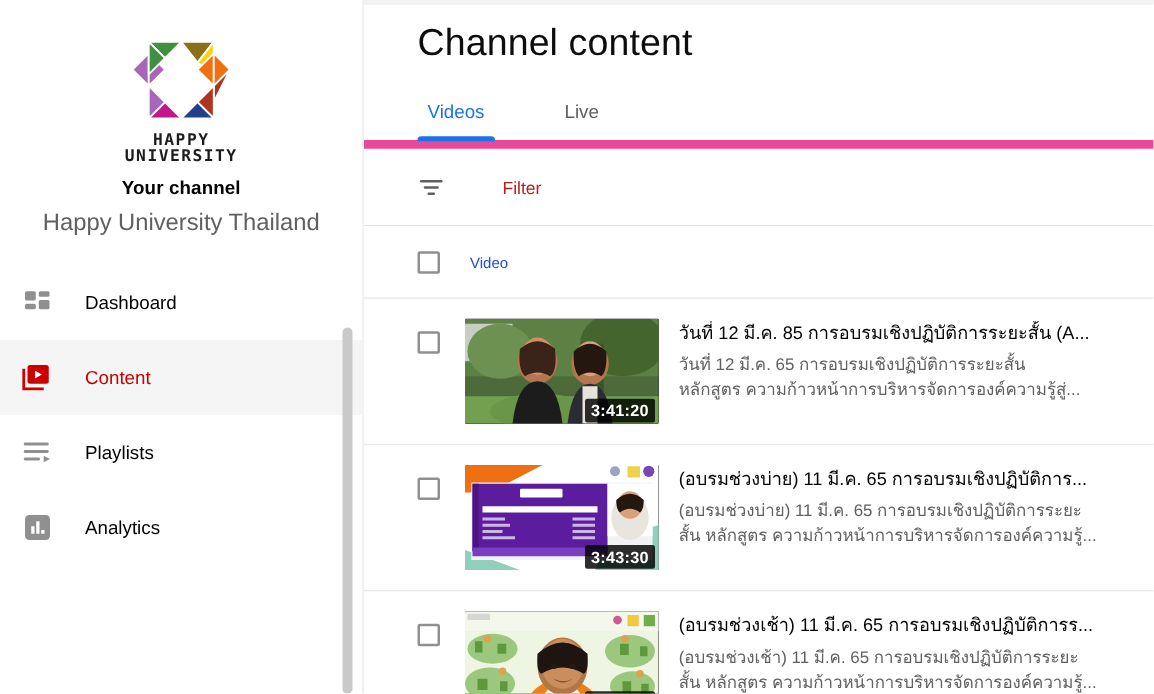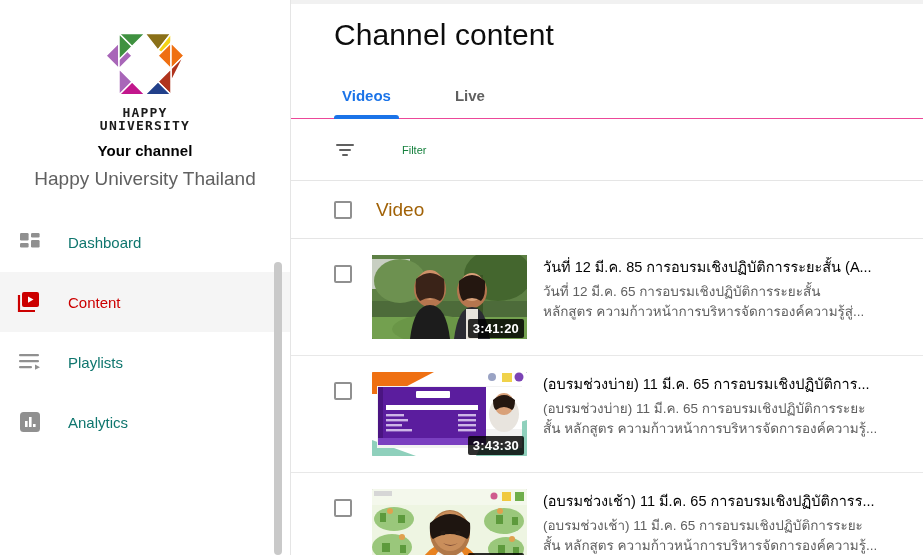--- a/index.html
+++ b/index.html
@@ -75,21 +75,21 @@
   }
   .nav-item .ico {
     width: 44px;
     display: flex;
     align-items: center;
     justify-content: center;
     flex: 0 0 44px;
   }
   .nav-item .lbl {
     font-size: 15px;
-    color: #0f766e;
+    color: #000000;
     margin-left: 16px;
     white-space: nowrap;
   }
   .nav-item.active {
     background: #f5f5f5;
   }
   .nav-item.active .lbl {
     color: #cc0000;
     font-weight: 400;
   }
@@ -123,23 +123,22 @@
     font-weight: 400;
     color: #0d0d0d;
     letter-spacing: .1px;
   }
   .tabs {
     margin-top: 21px;
     padding-left: 43px;
     display: flex;
     align-items: flex-end;
     height: 46px;
-    border-bottom: 1px solid #ec4899;
-    position: relative;
-    font-weight: bold;
+    border-bottom: 7px solid #ec4899;
+    position: relative;
   }
   .tab {
     font-size: 15px;
     color: #606060;
     padding: 0 8px 14px 8px;
     margin-right: 48px;
     cursor: pointer;
     position: relative;
   }
   .tab.active { color: #1a73e8; }
@@ -155,22 +154,22 @@
   .filterbar {
     height: 62px;
     display: flex;
     align-items: center;
     padding-left: 43px;
     border-bottom: 1px solid #e5e5e5;
   }
   .filter-ico { width: 22px; height: 22px; display:flex; align-items:center; justify-content:center; cursor:pointer;}
   .filter-text {
     margin-left: 46px;
-    font-size: 11px;
-    color: #15803d;
+    font-size: 14px;
+    color: #b91c1c;
     cursor: text;
   }
 
   .thead {
     height: 58px;
     display: flex;
     align-items: center;
     padding-left: 43px;
     border-bottom: 1px solid #e5e5e5;
     background: #fff;
@@ -178,22 +177,22 @@
   .cbox {
     width: 18px; height: 18px;
     border: 2px solid #909090;
     border-radius: 2px;
     background: #fff;
     cursor: pointer;
     flex: 0 0 18px;
   }
   .th-video {
     margin-left: 24px;
-    font-size: 19px;
-    color: #a16207;
+    font-size: 12px;
+    color: #1d4ed8;
   }
 
   .rows { }
   .row {
     display: flex;
     align-items: flex-start;
     padding: 16px 0 16px 43px;
     border-bottom: 1px solid #e8e8e8;
     min-height: 102px;
   }

